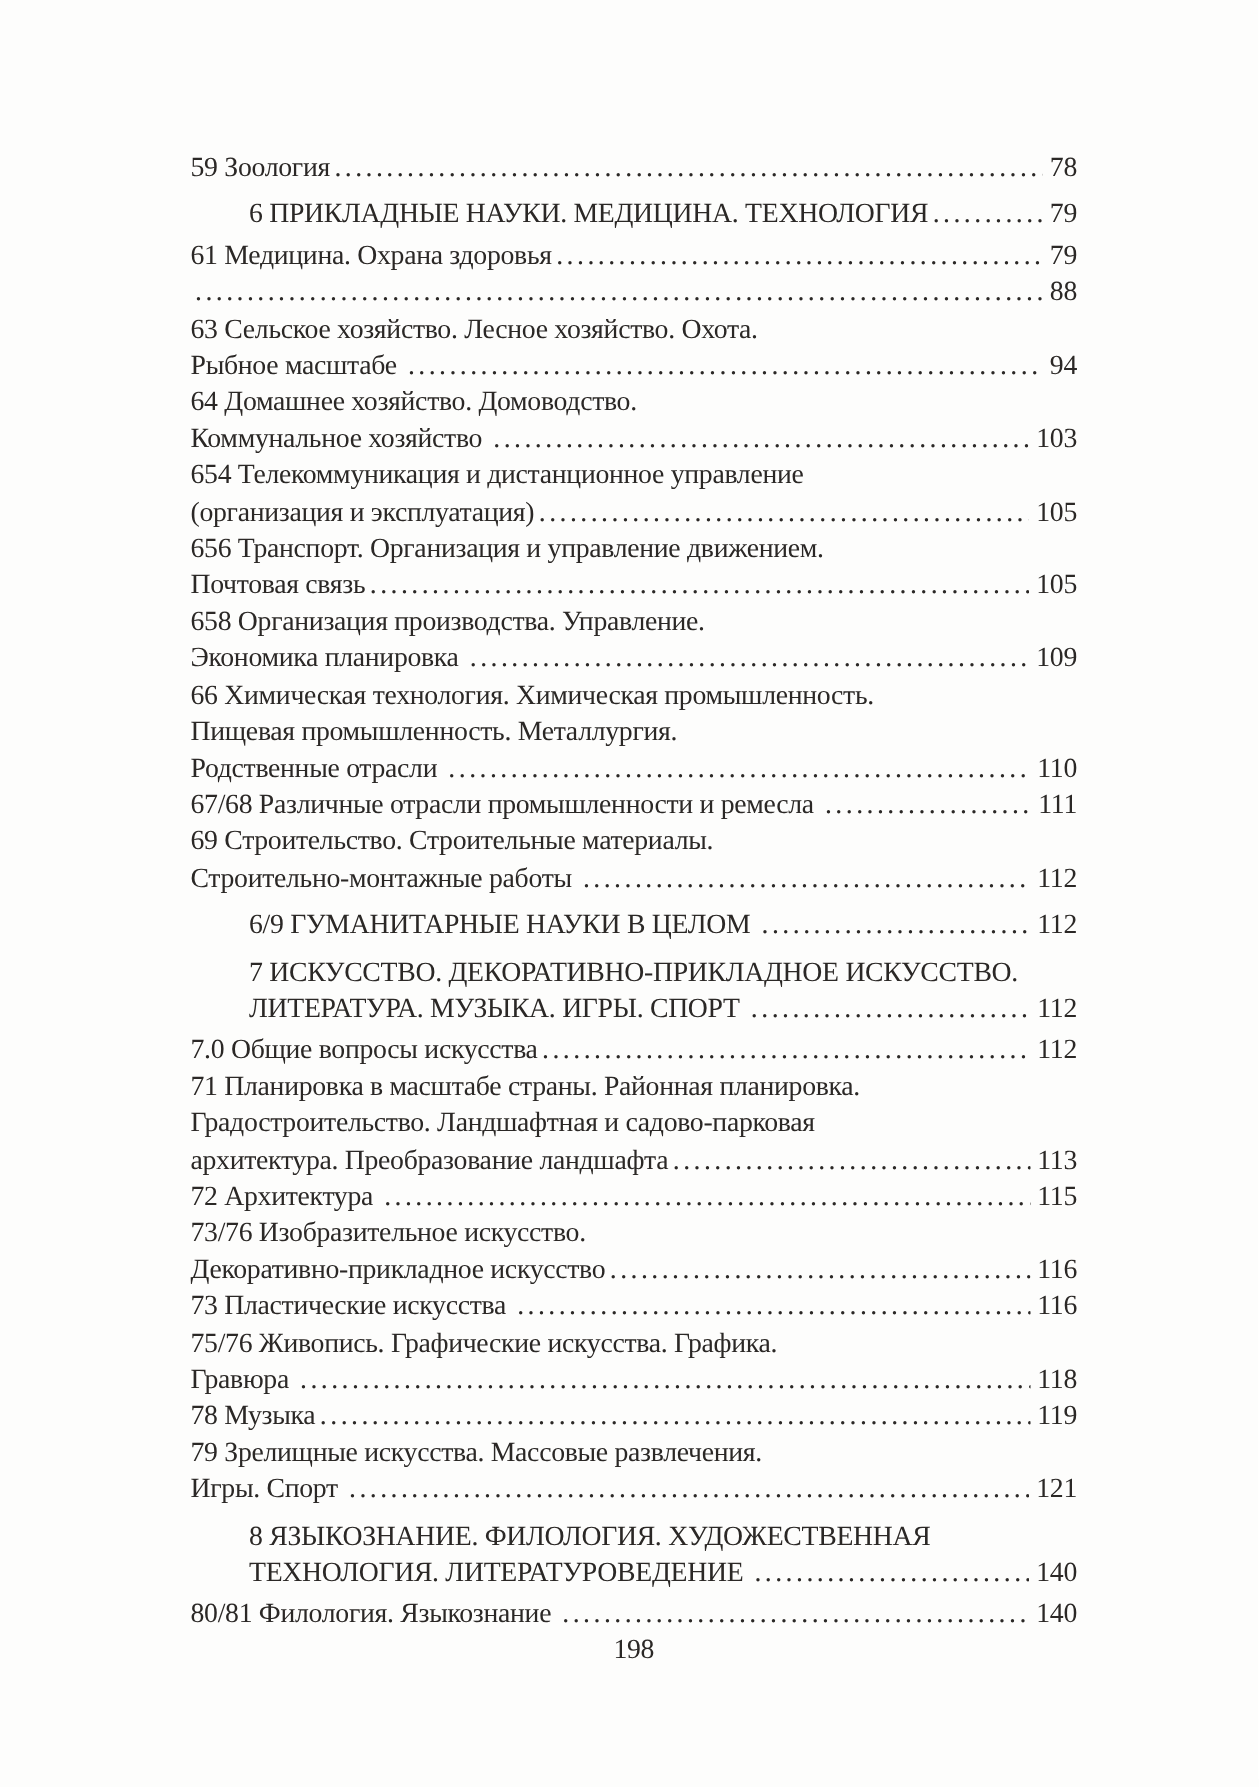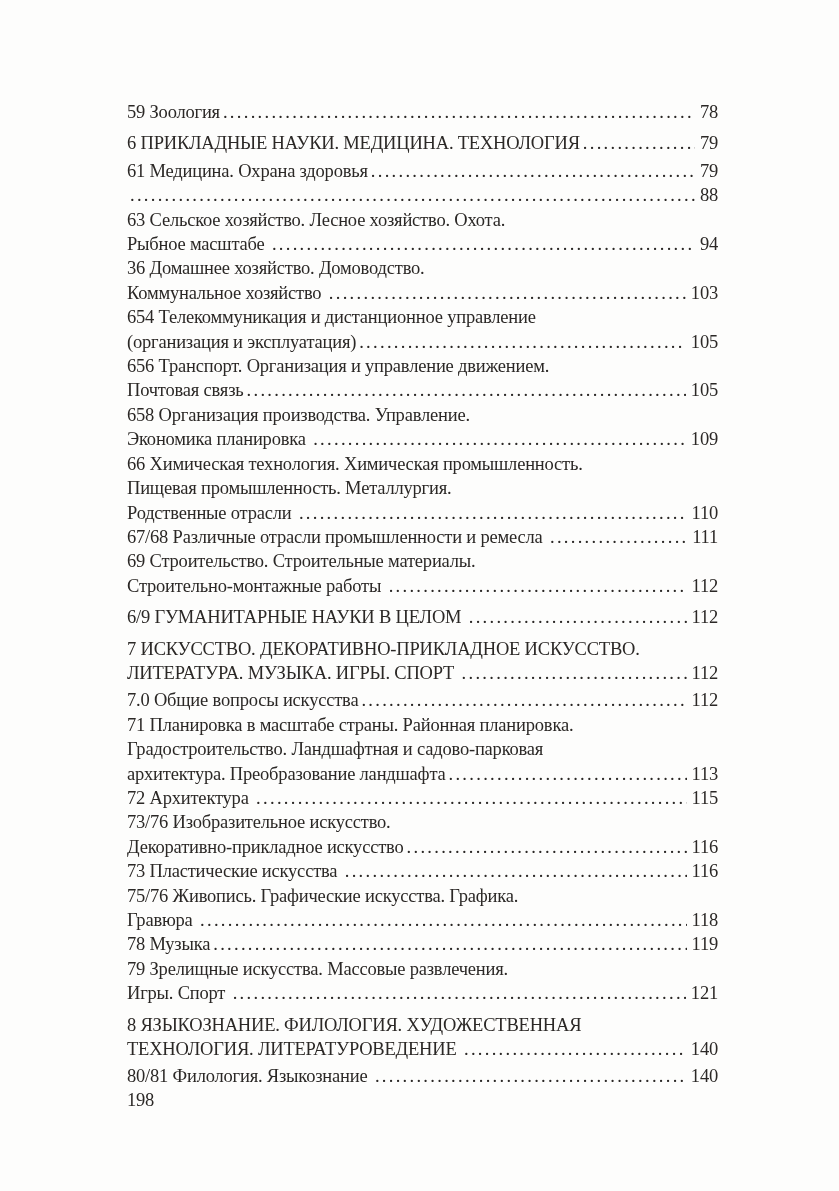--- a/index.html
+++ b/index.html
@@ -20,21 +20,21 @@
   }
   .toc {
     position: absolute;
     left: 127px;
     top: 100px;
     width: 591px;
     font-size: 18.5px;
     line-height: 24.4px;
   }
   .entry { margin: 0; }
-  .entry.section { margin-top: 7px; margin-bottom: 3px; }
+  .entry.section { margin-top: 7px; margin-bottom: 3px; margin-left: 39px; }
   .line {
     display: flex;
     align-items: center;
     width: 100%;
   }
   .t { white-space: pre; flex: 0 0 auto; }
   .leader {
     flex: 1 1 auto;
     min-width: 0;
     overflow: hidden;
@@ -46,20 +46,21 @@
   .pg {
     flex: 0 0 auto;
     margin-left: 5px;
     text-align: right;
   }
   .footer {
     position: absolute;
     left: 127px;
     top: 1088px;
     width: 591px;
+    text-align: center;
     font-size: 18.5px;
     line-height: 24px;
   }
 </style>
 </head>
 <body>
 
 <div class="page">
   <div class="toc">
       <div class="entry normal">
@@ -95,21 +96,21 @@
 
   </div>
         <div class="line">
     <span class="t">Рыбное масштабе </span>
     <span class="leader" aria-hidden="true">................................................................................................................................................................</span>
     <span class="pg">94</span>
   </div>
       </div>
       <div class="entry normal">
         <div class="line">
-    <span class="t">36 Домашнее хозяйство. Домоводство.</span>
+    <span class="t">64 Домашнее хозяйство. Домоводство.</span>
 
   </div>
         <div class="line">
     <span class="t">Коммунальное хозяйство </span>
     <span class="leader" aria-hidden="true">................................................................................................................................................................</span>
     <span class="pg">103</span>
   </div>
       </div>
       <div class="entry normal">
         <div class="line">

